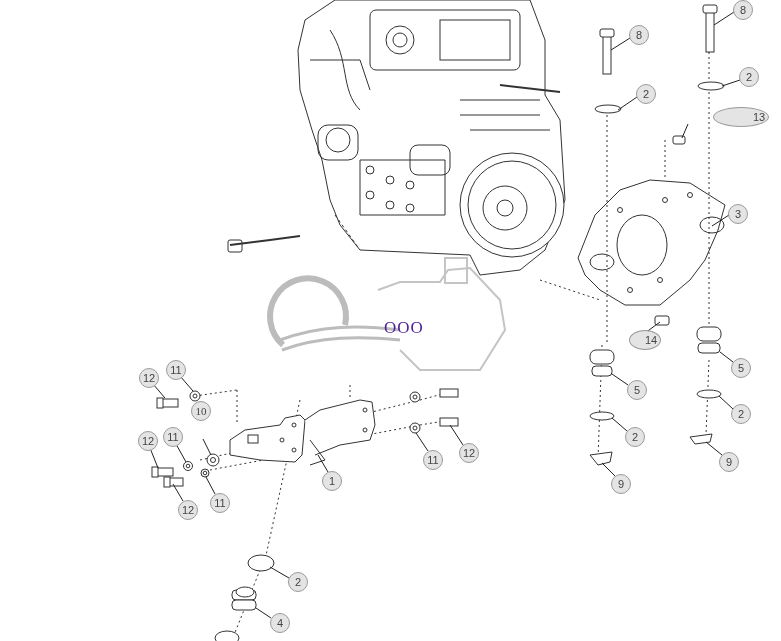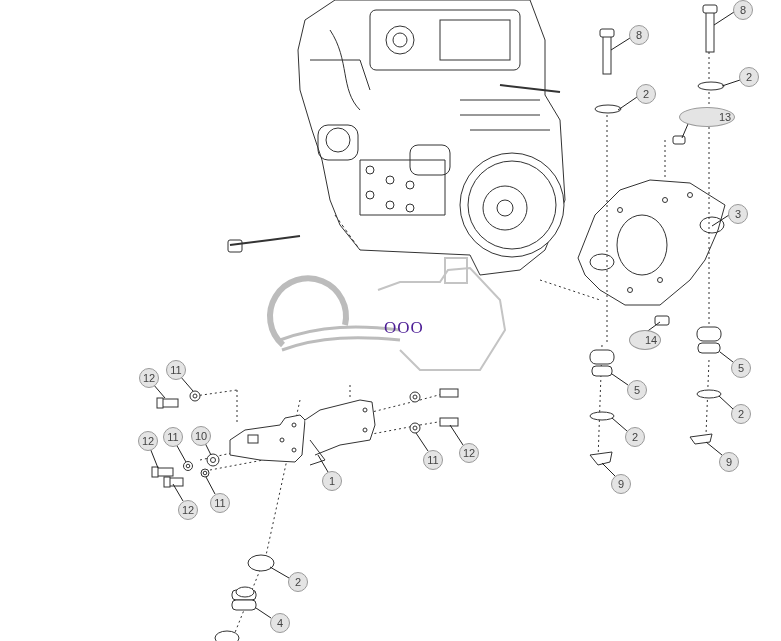--- a/index.html
+++ b/index.html
@@ -187,34 +187,34 @@
     </g>
   </svg>
 
   <span class="wm-ooo">ООО</span>
 
   <div id="callouts">
       <div class="callout" style="left: 638px; top: 34px;">8</div>
       <div class="callout" style="left: 742px; top: 9px;">8</div>
       <div class="callout" style="left: 645px; top: 93px;">2</div>
       <div class="callout" style="left: 748px; top: 76px;">2</div>
-      <div class="callout" style="left: 688px; top: 116px; padding-left: 36px;">13</div>
+      <div class="callout" style="left: 722px; top: 116px; padding-left: 36px;">13</div>
       <div class="callout" style="left: 737px; top: 213px;">3</div>
       <div class="callout" style="left: 638px; top: 339px; padding-left: 12px;">14</div>
       <div class="callout" style="left: 636px; top: 389px;">5</div>
       <div class="callout" style="left: 740px; top: 367px;">5</div>
       <div class="callout" style="left: 634px; top: 436px;">2</div>
       <div class="callout" style="left: 740px; top: 413px;">2</div>
       <div class="callout" style="left: 620px; top: 483px;">9</div>
       <div class="callout" style="left: 728px; top: 461px;">9</div>
       <div class="callout" style="left: 148px; top: 377px;">12</div>
       <div class="callout" style="left: 175px; top: 369px;">11</div>
       <div class="callout" style="left: 147px; top: 440px;">12</div>
       <div class="callout" style="left: 172px; top: 436px;">11</div>
-      <div class="callout" style="left: 200px; top: 435px;">10</div>
+      <div class="callout" style="left: 200px; top: 410px; font-family: Liberation Serif, serif;">10</div>
       <div class="callout" style="left: 187px; top: 509px;">12</div>
       <div class="callout" style="left: 219px; top: 502px;">11</div>
       <div class="callout" style="left: 331px; top: 480px;">1</div>
       <div class="callout" style="left: 432px; top: 459px;">11</div>
       <div class="callout" style="left: 468px; top: 452px;">12</div>
       <div class="callout" style="left: 297px; top: 581px;">2</div>
       <div class="callout" style="left: 279px; top: 622px;">4</div>
     </div>
 </div>
 

